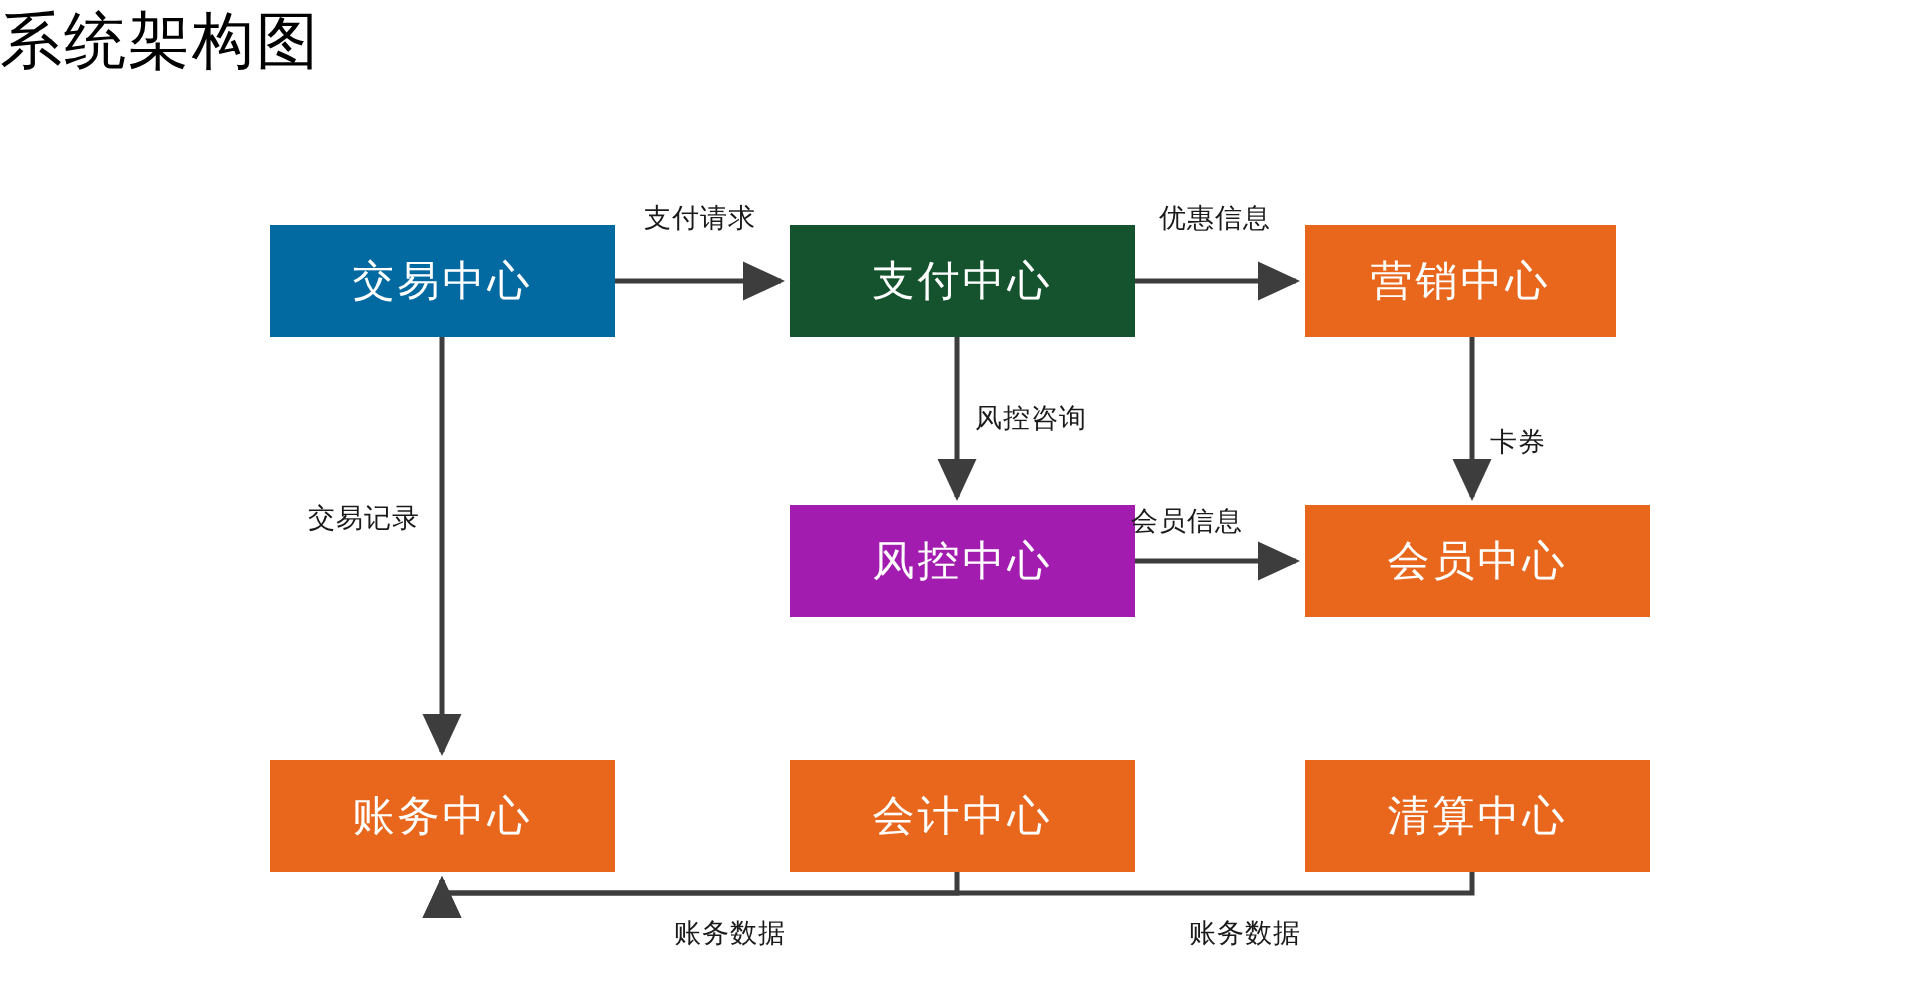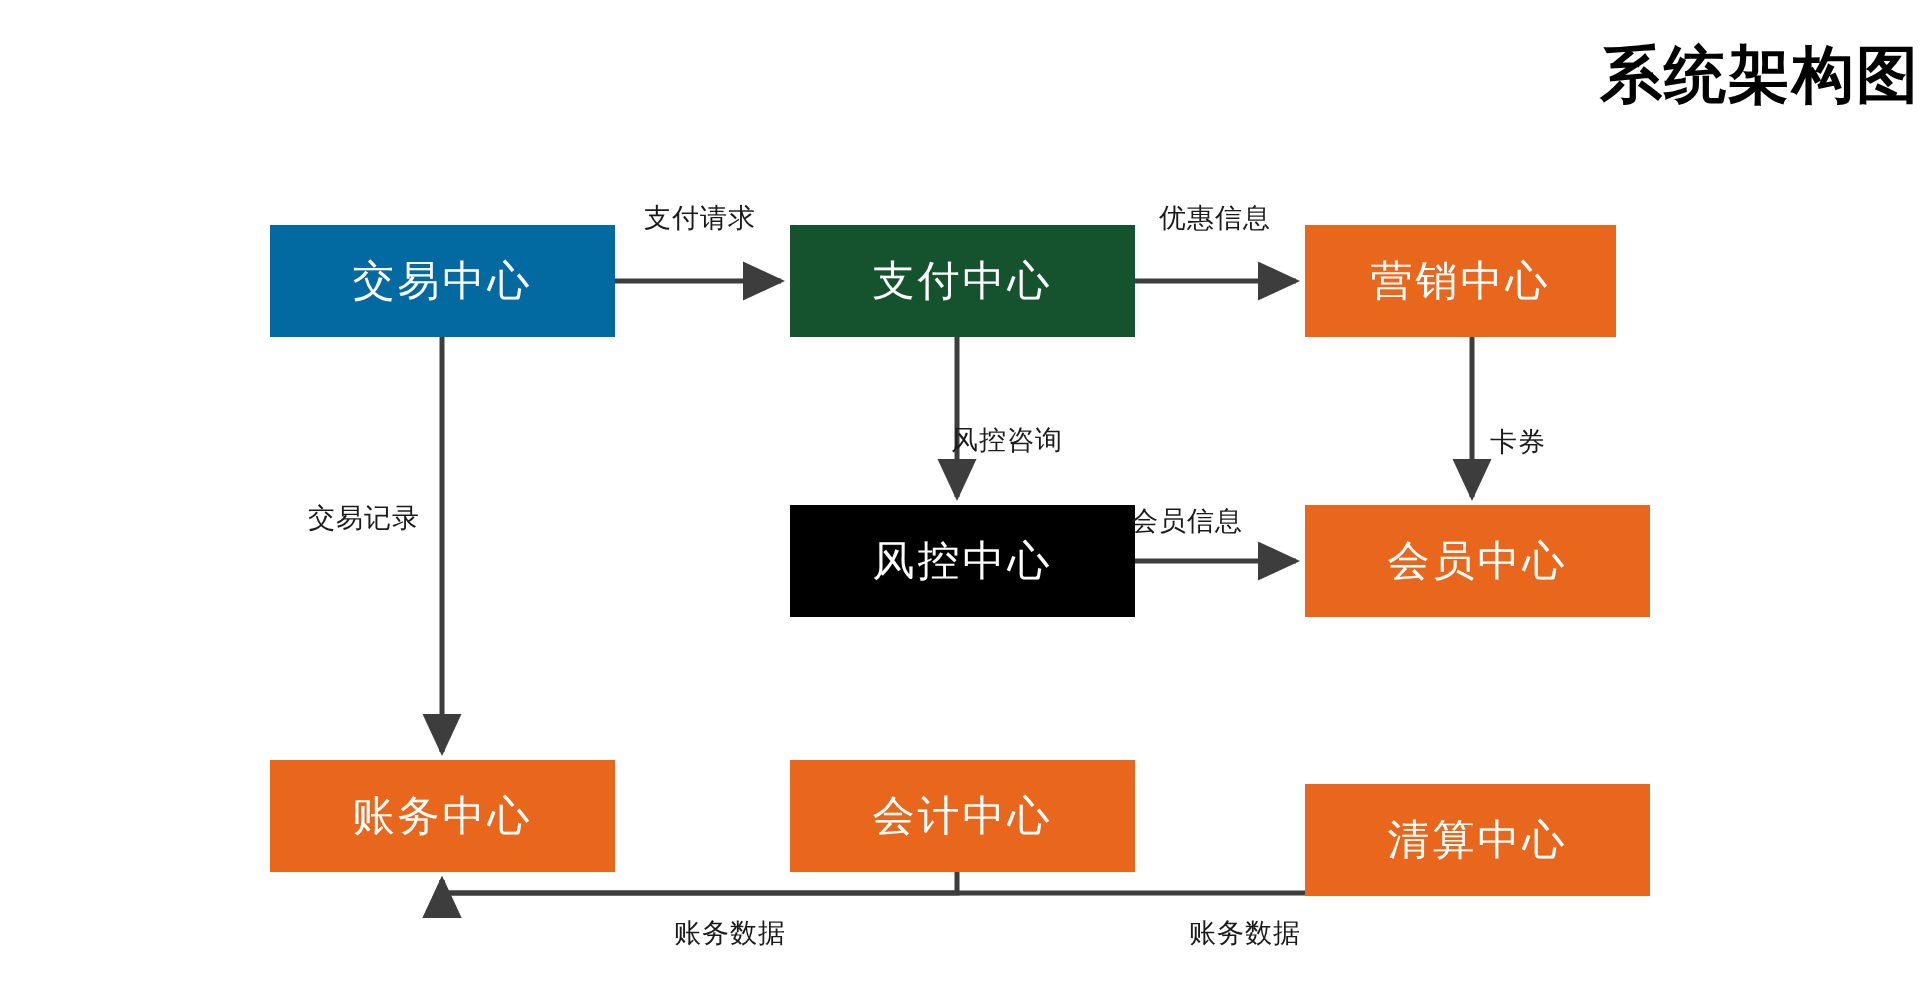--- a/index.html
+++ b/index.html
@@ -13,25 +13,25 @@
   #canvas {
     position: relative;
     width: 1920px;
     height: 1002px;
     background: #ffffff;
     overflow: hidden;
   }
   #diagram-title {
     position: absolute;
     left: 0;
-    top: 38px;
+    top: 4px;
     width: 1920px;
-    text-align: right;
+    text-align: left;
     font-size: 62px;
-    font-weight: bold;
+    font-weight: normal;
     color: #000000;
     letter-spacing: 2px;
     line-height: 1.2;
   }
   .node {
     position: absolute;
     display: flex;
     align-items: center;
     justify-content: center;
     color: #ffffff;
@@ -94,45 +94,45 @@
   </div>
 
   <div class="node" style="left:790px; top:225px; width:345px; height:112px; background:#14532d;">
     <span>支付中心</span>
   </div>
 
   <div class="node" style="left:1305px; top:225px; width:311px; height:112px; background:#E8671C;">
     <span>营销中心</span>
   </div>
 
-  <div class="node" style="left:790px; top:505px; width:345px; height:112px; background:#000000;">
+  <div class="node" style="left:790px; top:505px; width:345px; height:112px; background:#a21caf;">
     <span>风控中心</span>
   </div>
 
   <div class="node" style="left:1305px; top:505px; width:345px; height:112px; background:#E8671C;">
     <span>会员中心</span>
   </div>
 
   <div class="node" style="left:270px; top:760px; width:345px; height:112px; background:#E8671C;">
     <span>账务中心</span>
   </div>
 
   <div class="node" style="left:790px; top:760px; width:345px; height:112px; background:#E8671C;">
     <span>会计中心</span>
   </div>
 
-  <div class="node" style="left:1305px; top:760px; width:345px; height:112px; background:#E8671C;margin-top:24px;">
+  <div class="node" style="left:1305px; top:760px; width:345px; height:112px; background:#E8671C;">
     <span>清算中心</span>
   </div>
 
   <div class="edge-label" style="left:618px; top:205px; width:164px; text-align:center;">支付请求</div>
 
   <div class="edge-label" style="left:1131px; top:205px; width:168px; text-align:center;">优惠信息</div>
 
-  <div class="edge-label" style="left:951px; top:405px; white-space:nowrap;margin-top:22px;">风控咨询</div>
+  <div class="edge-label" style="left:975px; top:405px; white-space:nowrap;">风控咨询</div>
 
   <div class="edge-label" style="left:1490px; top:405px; white-space:nowrap;margin-top:24px;">卡券</div>
 
   <div class="edge-label" style="left:1131px; top:508px; width:168px; text-align:left;">会员信息</div>
 
   <div class="edge-label" style="left:272px; top:505px; white-space:nowrap;margin-left:36px;">交易记录</div>
 
   <div class="edge-label" style="left:640px; top:920px; width:180px; text-align:center;">账务数据</div>
 
   <div class="edge-label" style="left:1155px; top:920px; width:180px; text-align:center;">账务数据</div>

